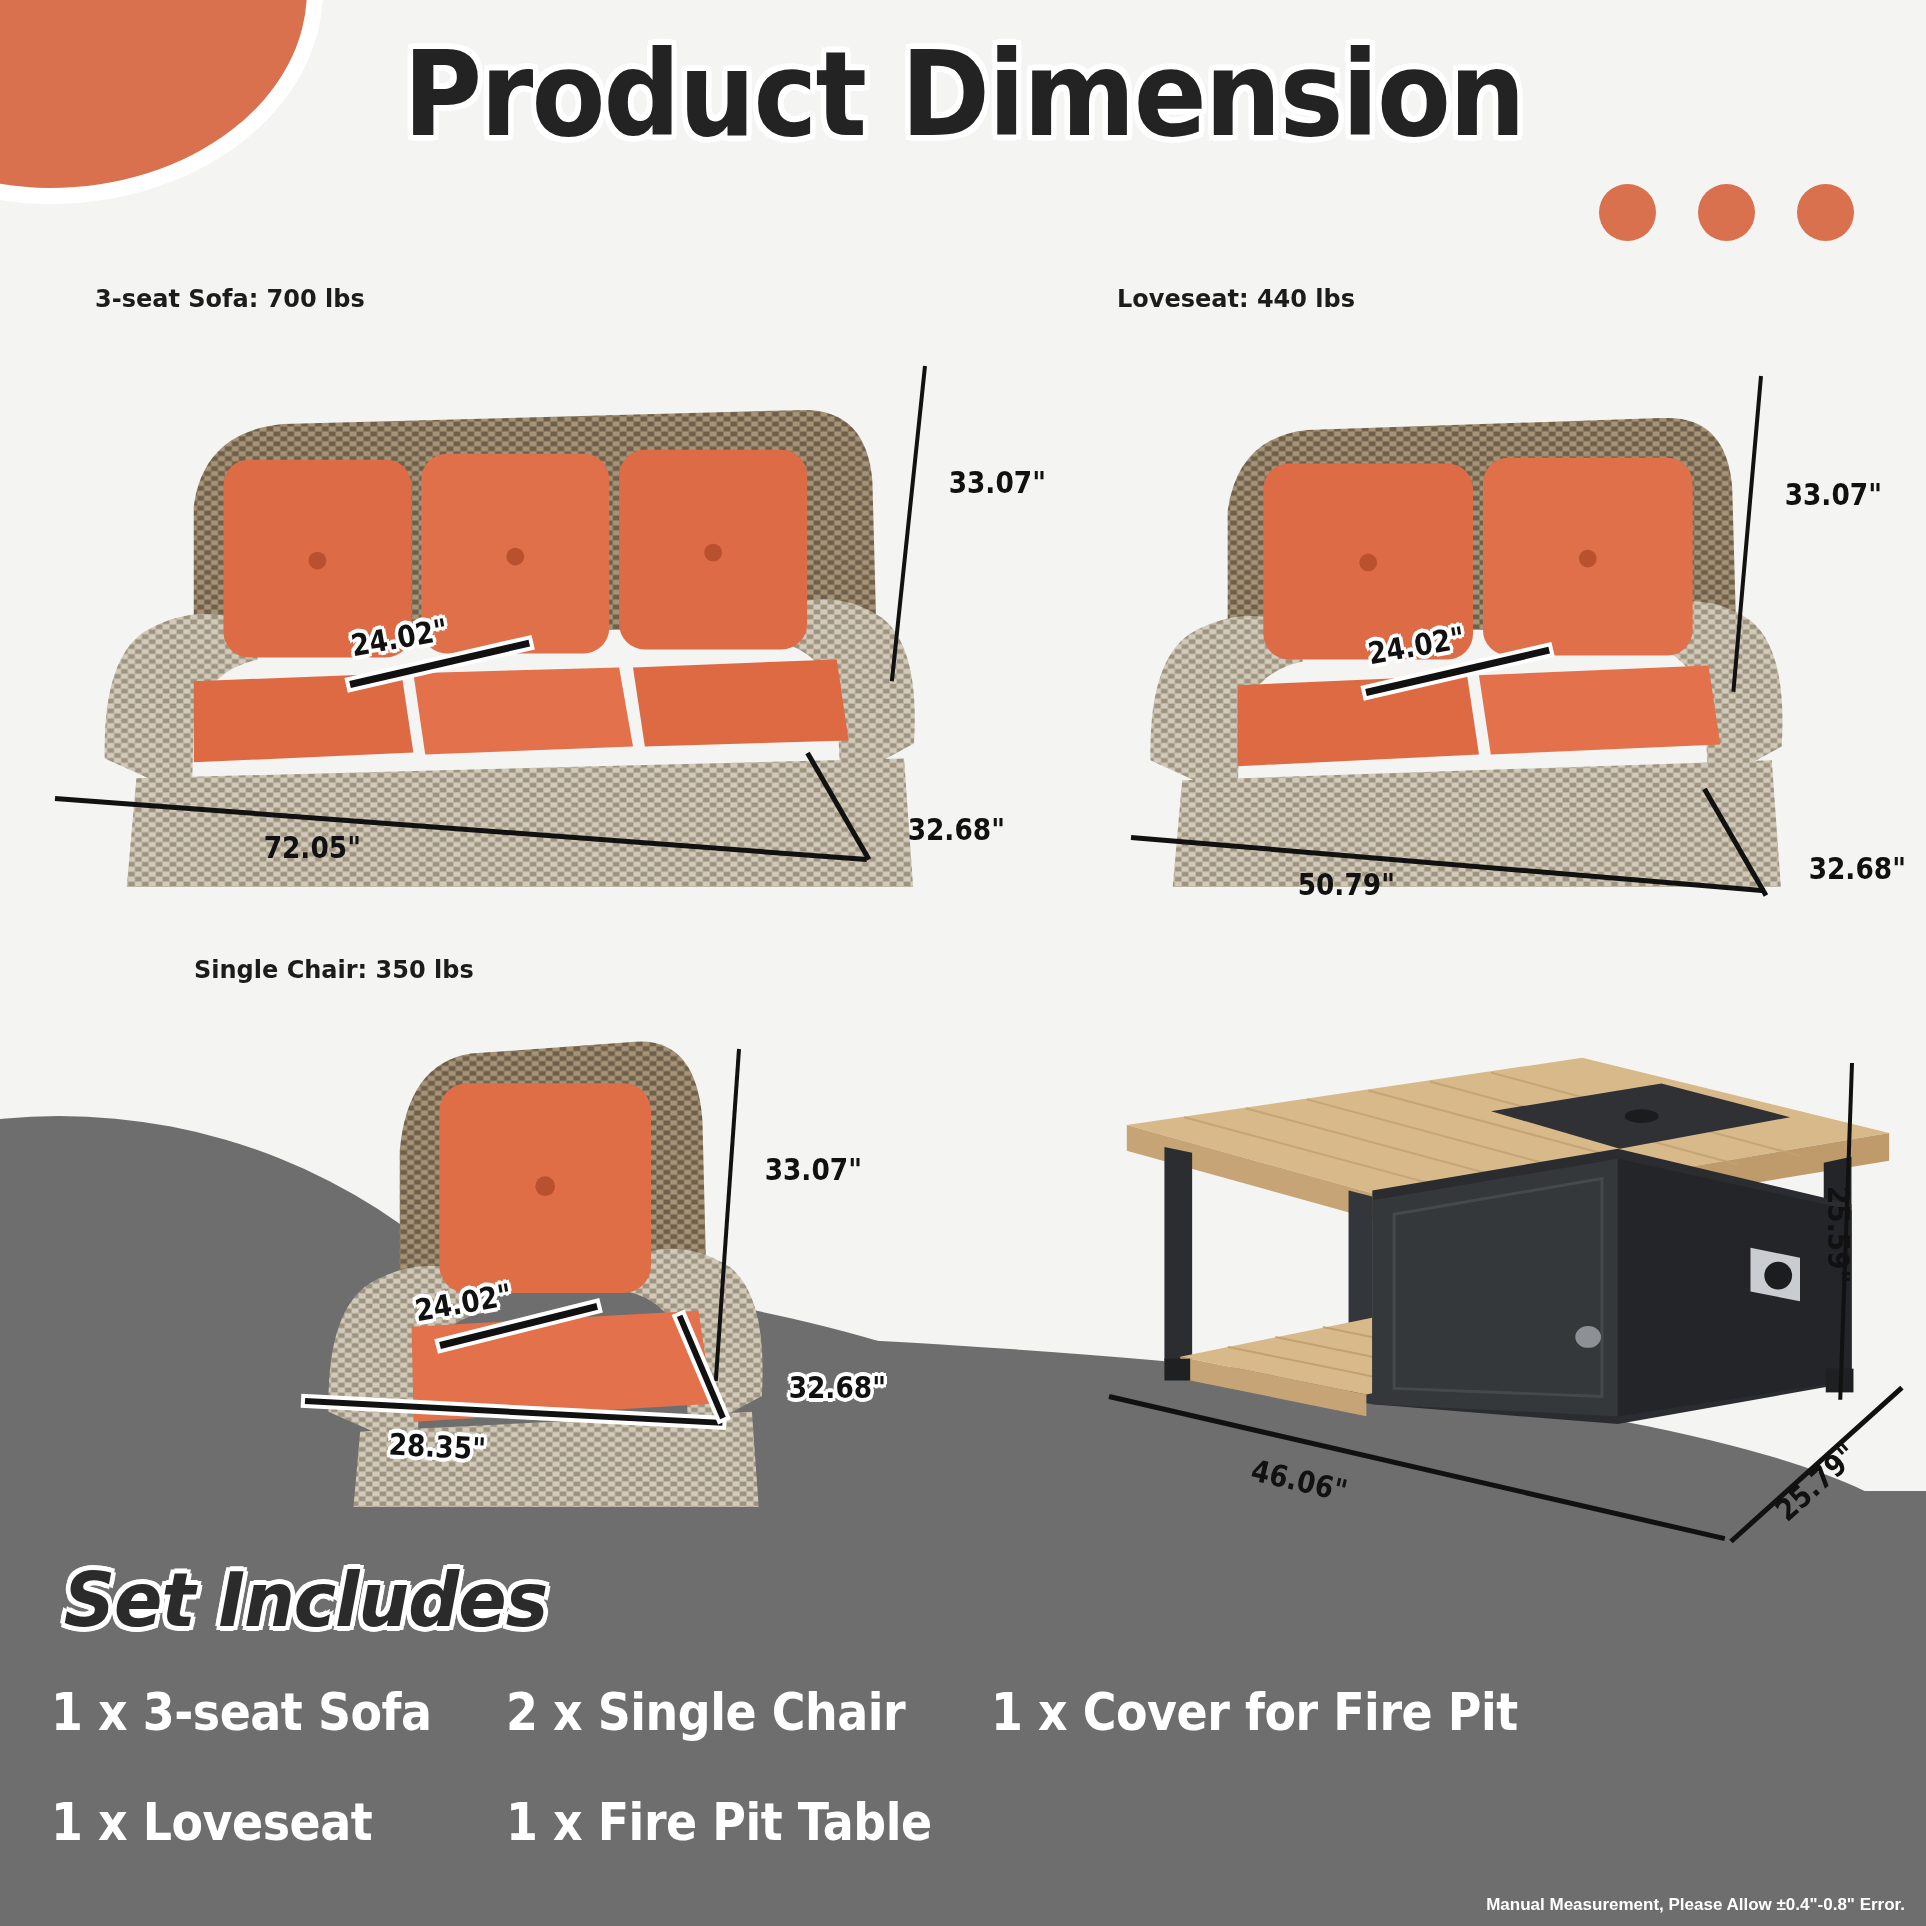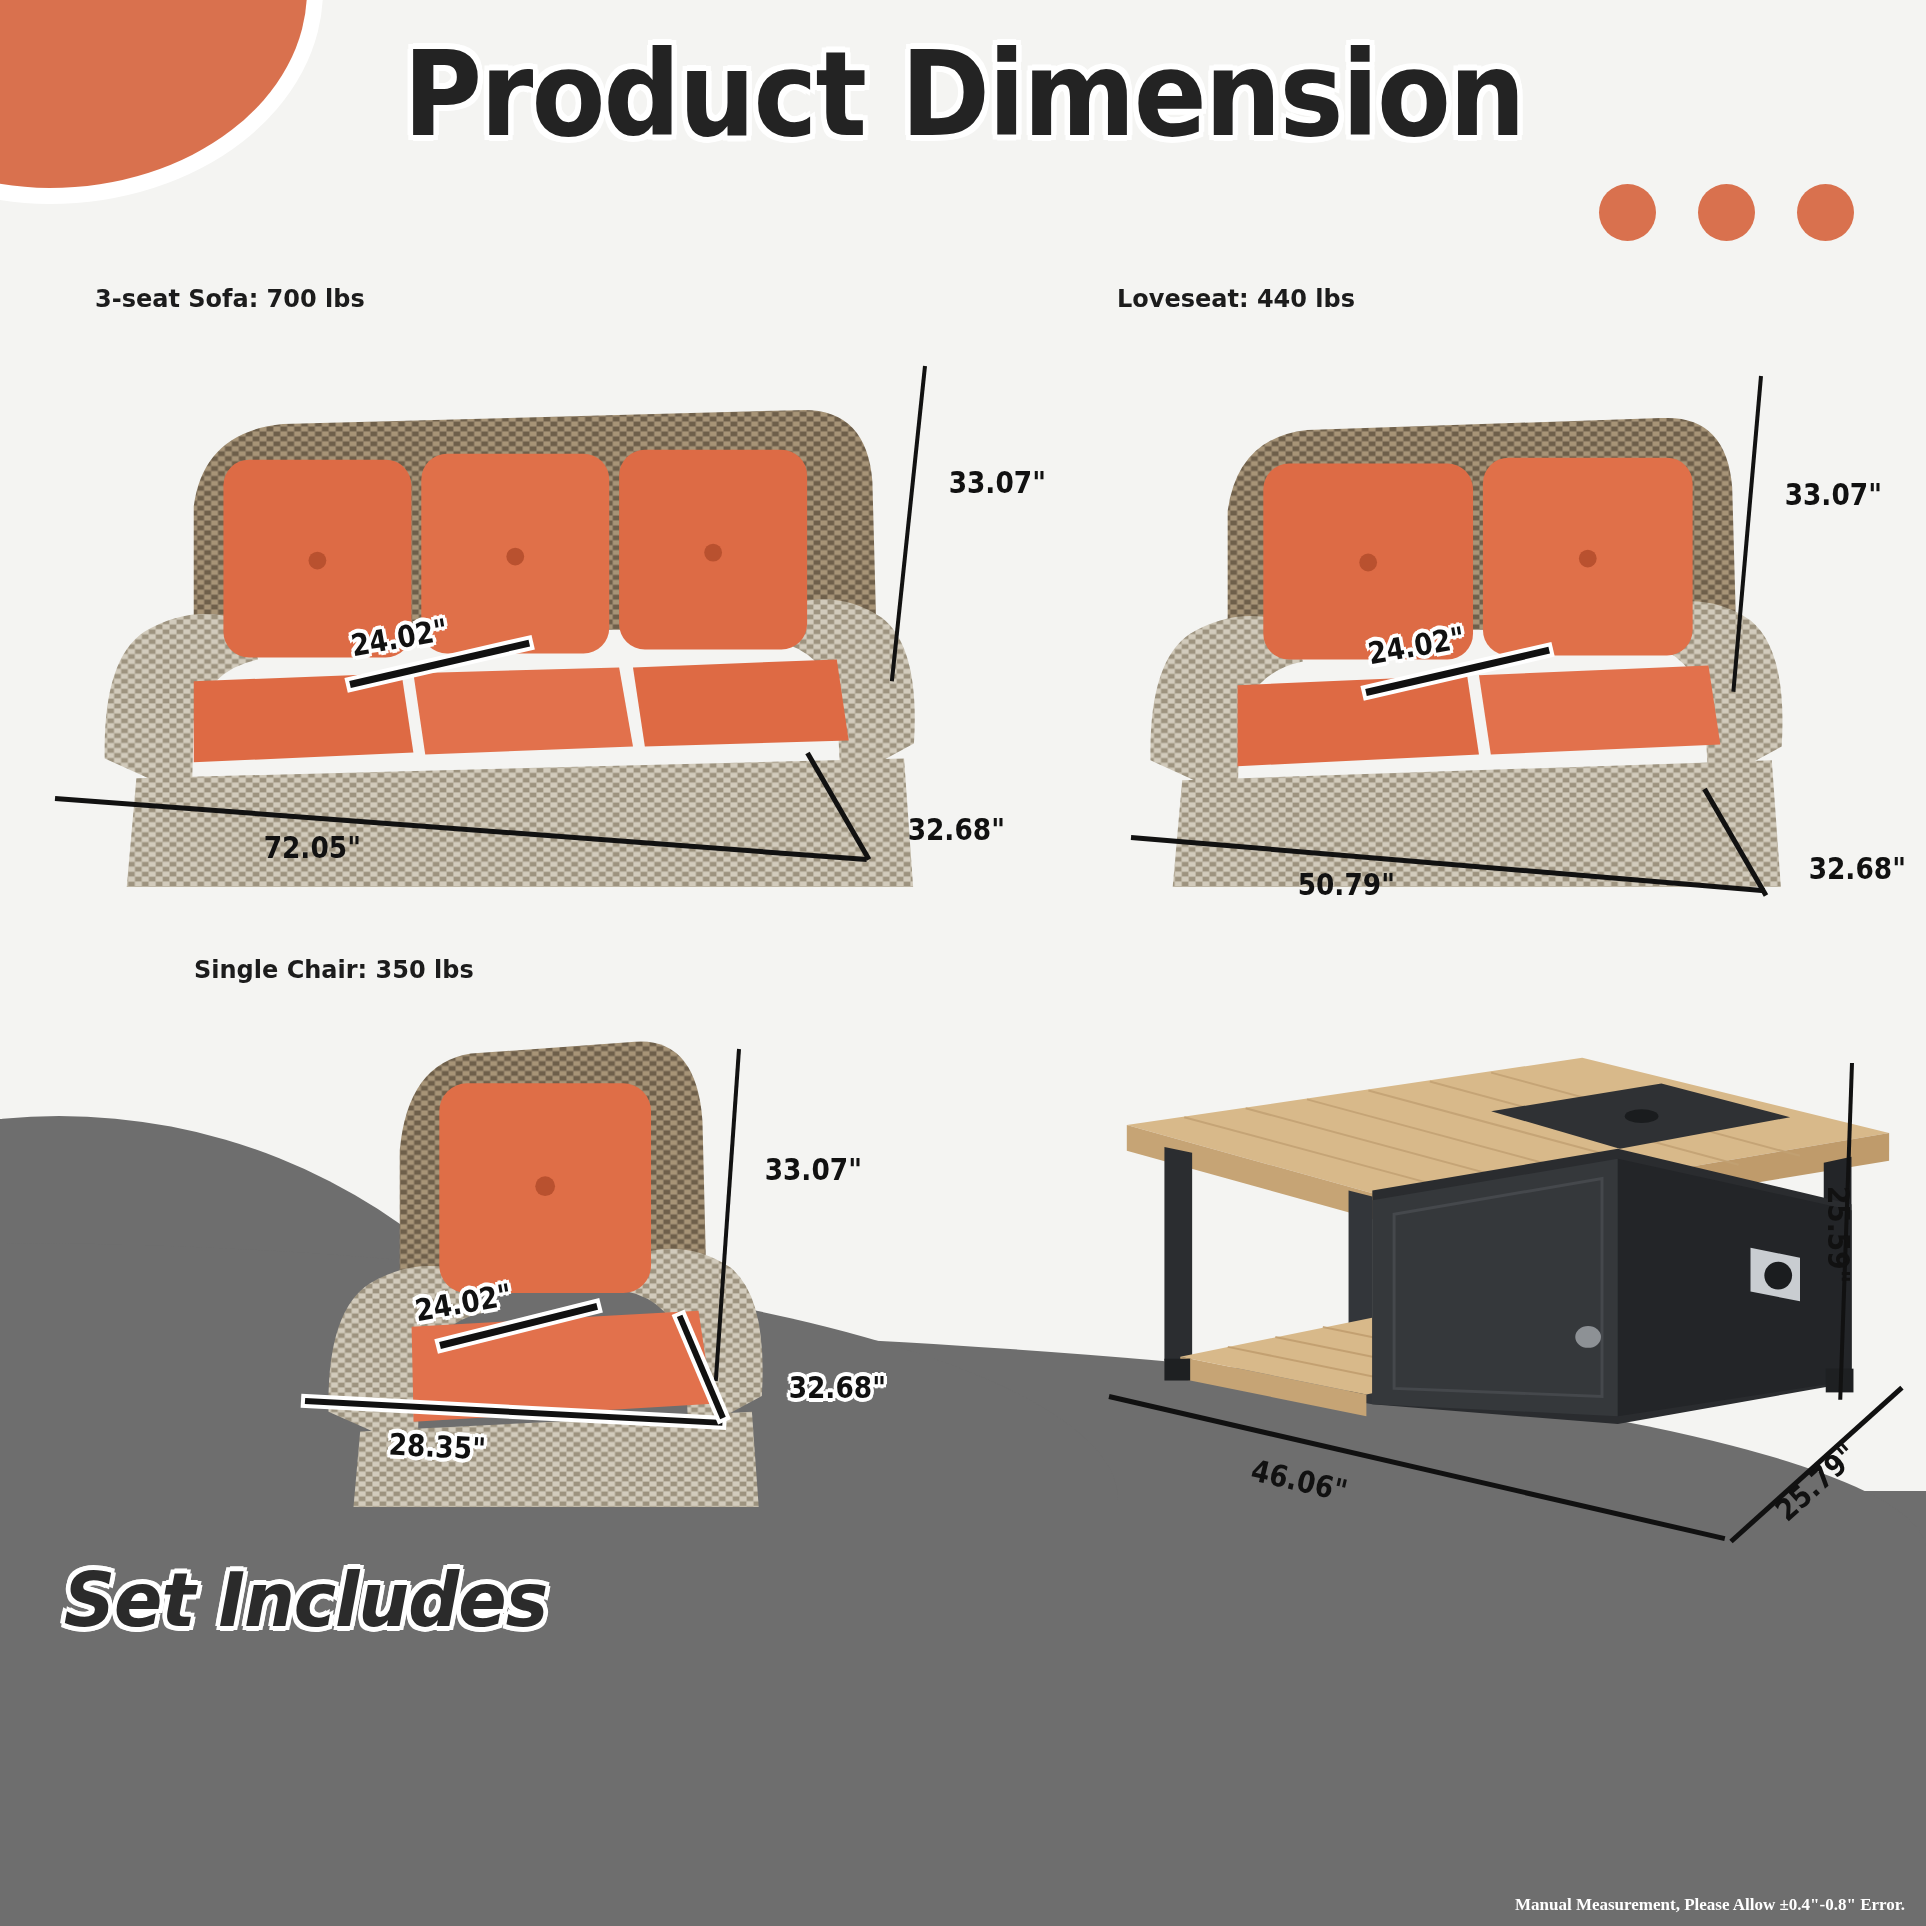--- a/index.html
+++ b/index.html
@@ -129,21 +129,21 @@
     font-weight:bold;
     color:#FFFFFF;
     letter-spacing:-0.5px;
     transform:scaleX(0.9);
     transform-origin:left center;
     white-space:nowrap;
   }
   .footnote {
     position:absolute;
     right:22px; bottom:12px;
-    font-family:Liberation Serif, serif;
+    font-family:Liberation Sans, sans-serif;
     font-size:17px;
     font-weight:600;
     color:#FFFFFF;
     white-space:nowrap;
   }
 </style>
 </head>
 <body>
 
 <div class="stage">
@@ -336,17 +336,25 @@
     <div class="dim-text" style="left:739px; top:186px; transform:rotate(90deg) scaleX(0.88); transform-origin:left top;">25.59"</div>
 
     <div class="dim-line" style="left:-8px; top:394px; width:632px; height:5px; transform:rotate(13deg);"></div>
     <div class="dim-text" style="left:127px; top:463px; transform:rotate(13deg) scaleX(0.88);">46.06"</div>
 
     <div class="dim-line" style="left:614px; top:539px; width:230px; height:5px; transform:rotate(-42deg);"></div>
     <div class="dim-text" style="left:644px; top:465px; transform:rotate(-42deg) scaleX(0.88);">25.79"</div>
   </div>
 
   <div class="set-title">Set Includes</div>
+  <div class="set-grid">
+    <div class="set-item">1 x 3-seat Sofa</div>
+    <div class="set-item">2 x Single Chair</div>
+    <div class="set-item">1 x Cover for Fire Pit</div>
+    <div class="set-item">1 x Loveseat</div>
+    <div class="set-item">1 x Fire Pit Table</div>
+    <div class="set-item"></div>
+  </div>
 
   <div class="footnote">Manual Measurement, Please Allow ±0.4"-0.8" Error.</div>
 
 </div>
 
 
 </body></html>

